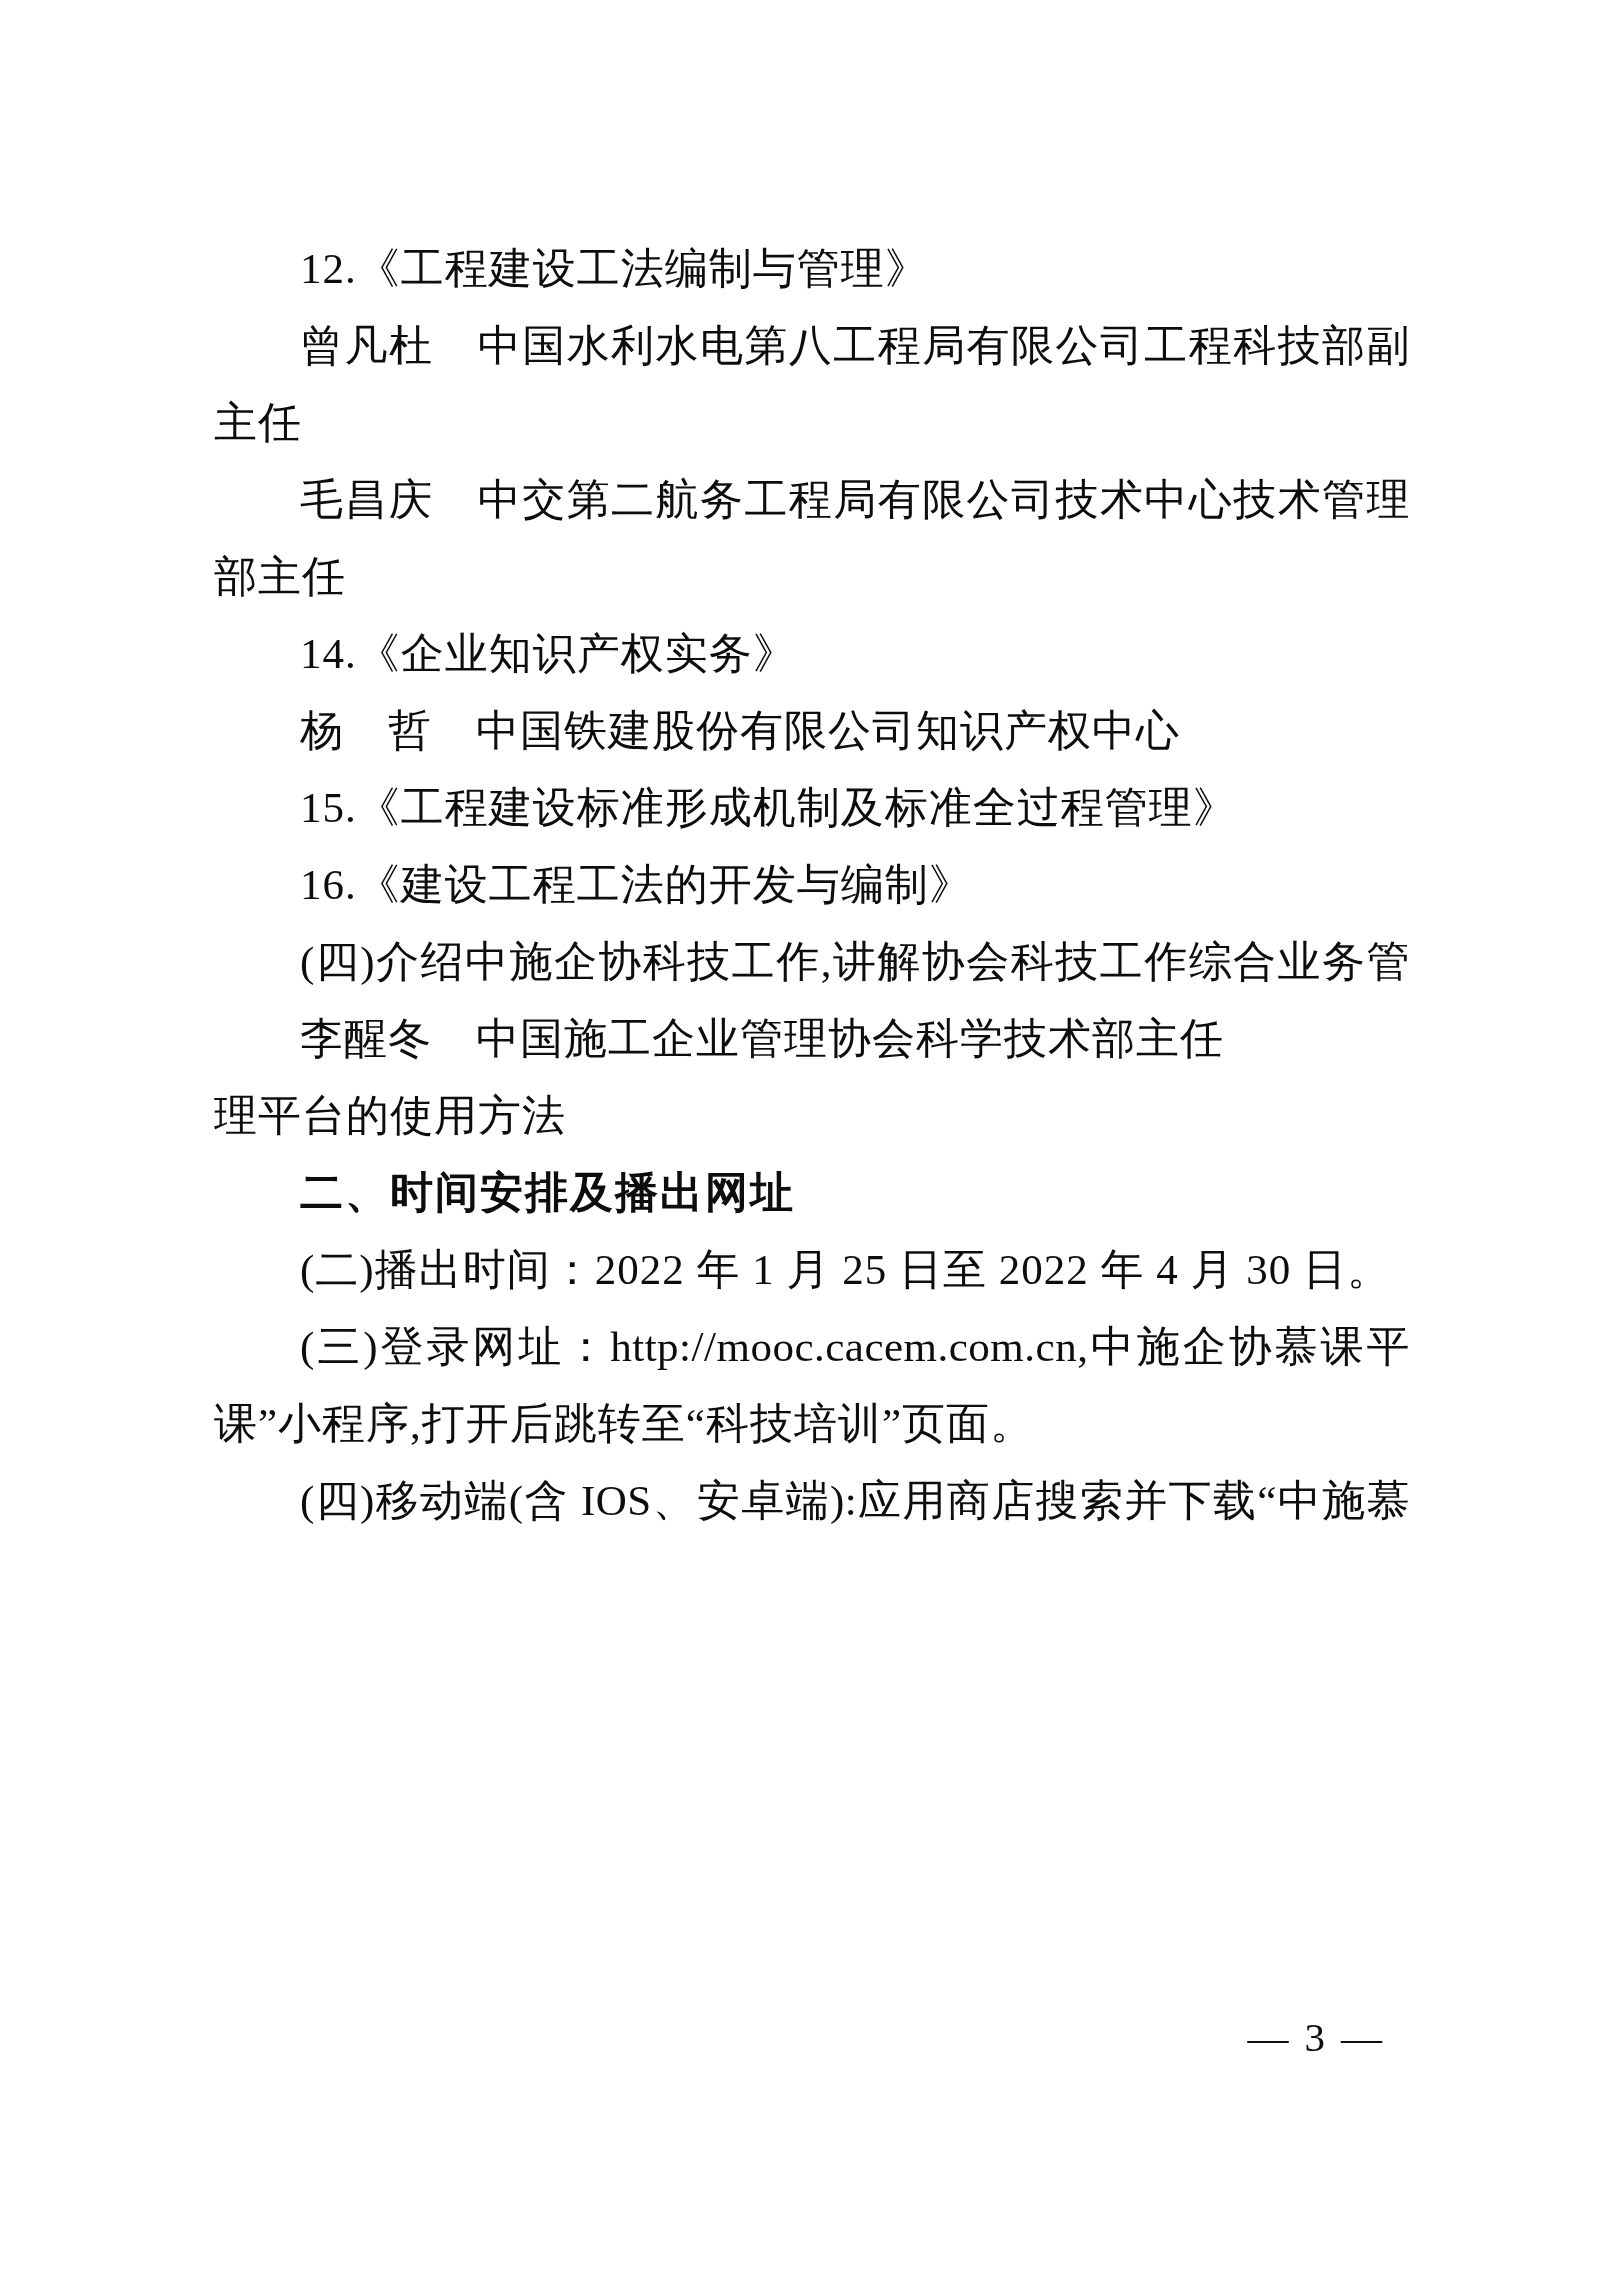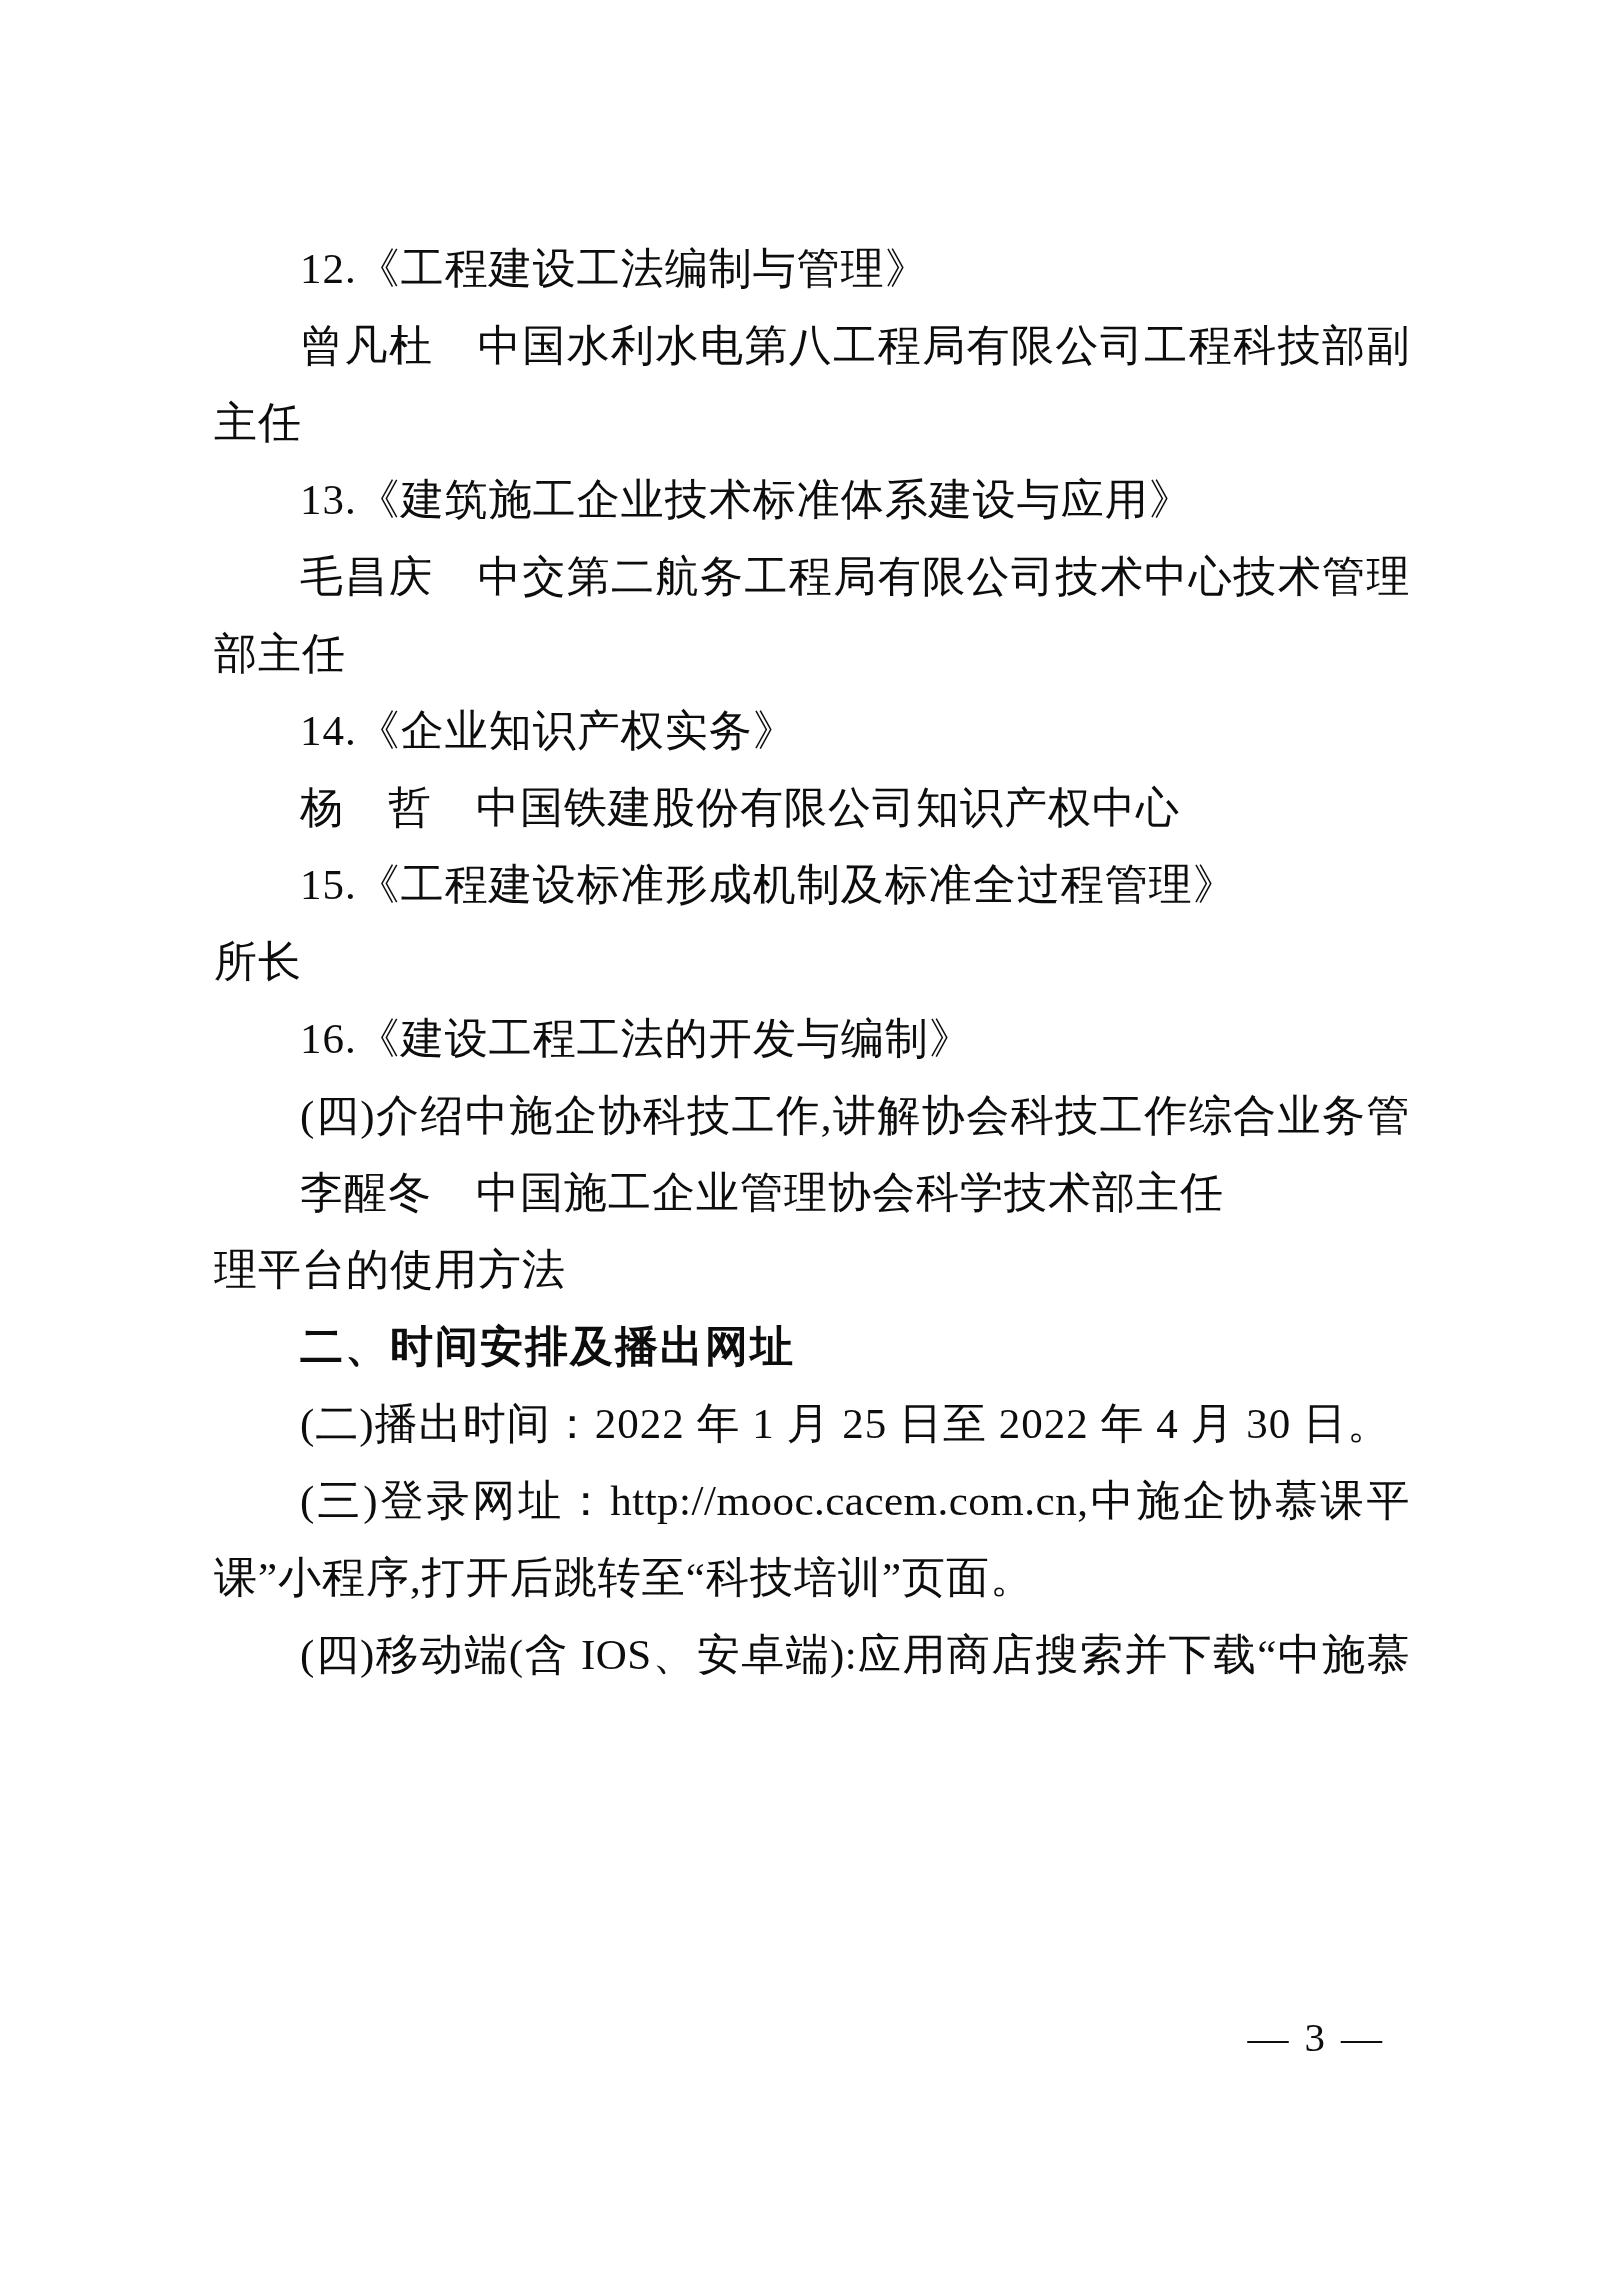--- a/index.html
+++ b/index.html
@@ -55,27 +55,25 @@
   }
 </style>
 </head>
 <body>
 
 <div class="page">
   <div class="content">
     <div class="line indent">12.《工程建设工法编制与管理》</div>
     <div class="line indent fill">曾凡杜　中国水利水电第八工程局有限公司工程科技部副</div>
     <div class="line">主任</div>
-    <div class="line indent">13.《建筑施工企业技术标准体系建设与应用》</div>
     <div class="line indent fill">毛昌庆　中交第二航务工程局有限公司技术中心技术管理</div>
     <div class="line">部主任</div>
     <div class="line indent">14.《企业知识产权实务》</div>
     <div class="line indent">杨　哲　中国铁建股份有限公司知识产权中心</div>
     <div class="line indent">15.《工程建设标准形成机制及标准全过程管理》</div>
-    <div class="line">所长</div>
     <div class="line indent">16.《建设工程工法的开发与编制》</div>
     <div class="line indent fill">(四)介绍中施企协科技工作,讲解协会科技工作综合业务管</div>
     <div class="line indent">李醒冬　中国施工企业管理协会科学技术部主任</div>
     <div class="line">理平台的使用方法</div>
     <div class="line indent heading">二、时间安排及播出网址</div>
     <div class="line indent">(二)播出时间：2022 年 1 月 25 日至 2022 年 4 月 30 日。</div>
     <div class="line indent fill">(三)登录网址：http://mooc.cacem.com.cn,中施企协慕课平</div>
     <div class="line">课”小程序,打开后跳转至“科技培训”页面。</div>
     <div class="line indent fill">(四)移动端(含 IOS、安卓端):应用商店搜索并下载“中施慕</div>
   </div>

